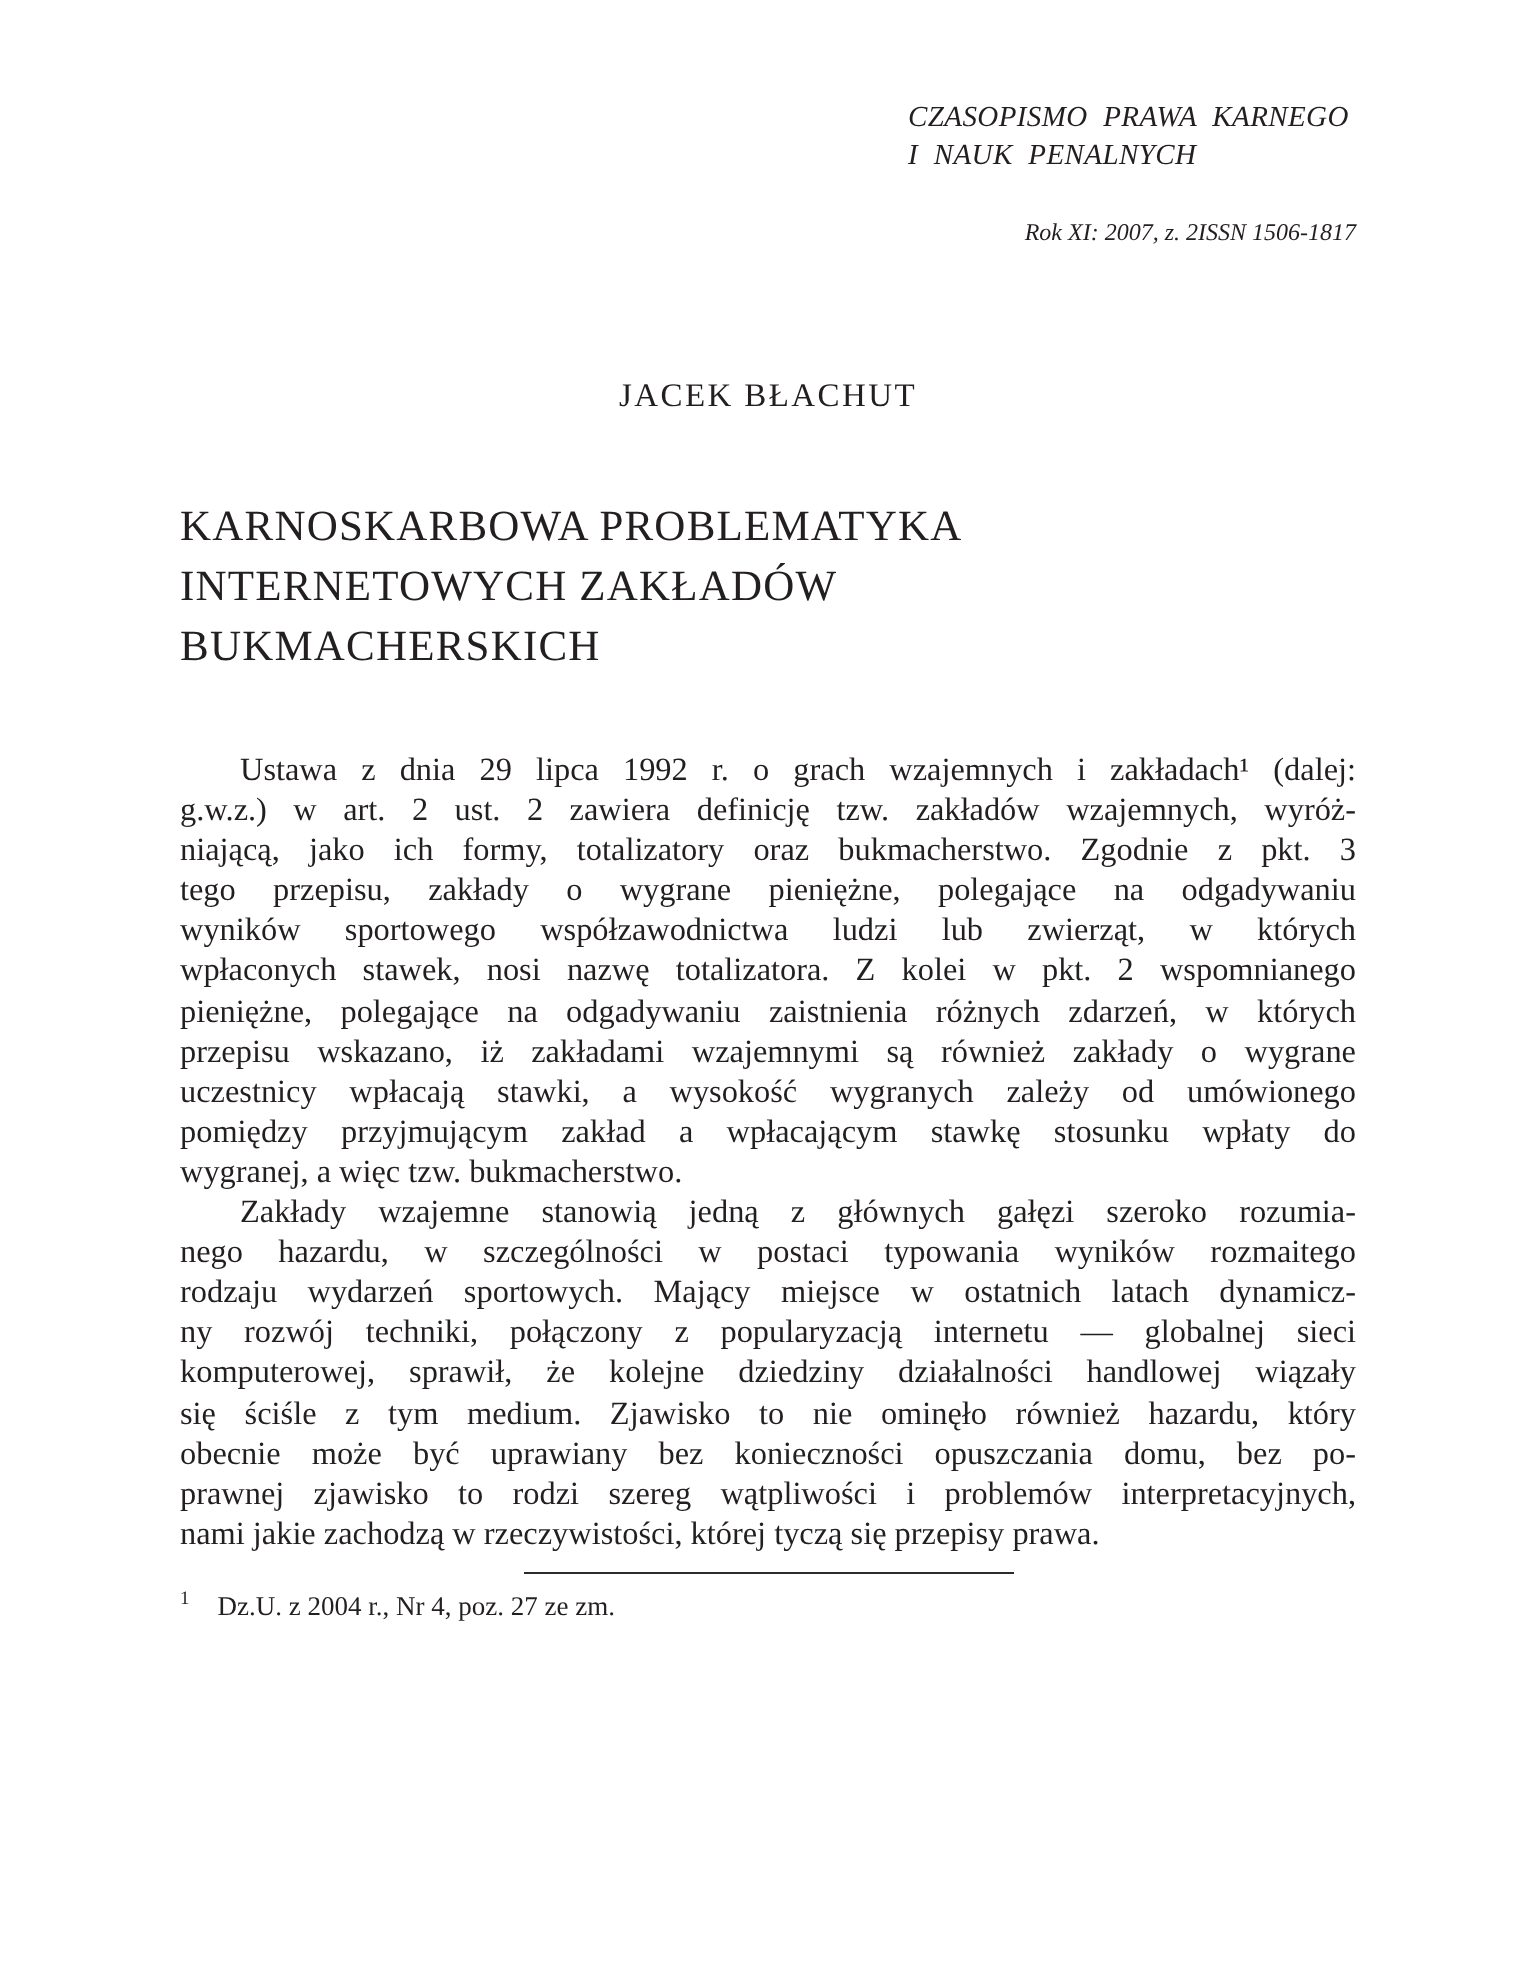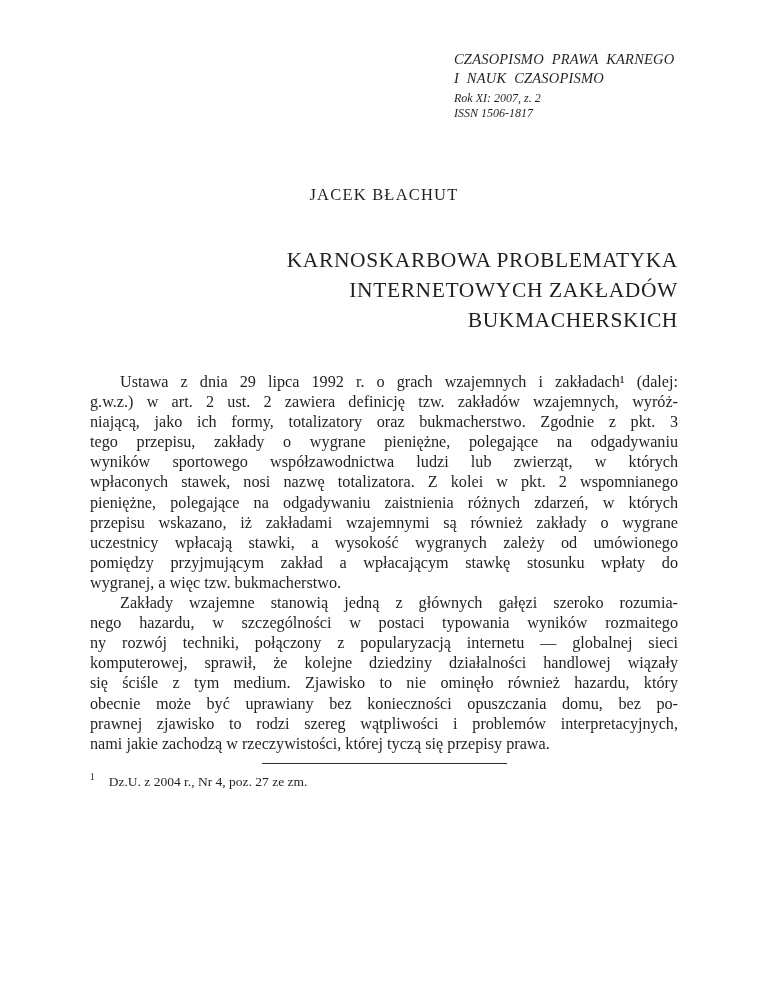--- a/index.html
+++ b/index.html
@@ -28,38 +28,37 @@
     font-style: italic;
   }
   .jh-line {
     font-size: 14.5px;
     line-height: 19px;
     letter-spacing: 0.2px;
     word-spacing: 4px;
     white-space: nowrap;
   }
   .jh-meta {
-    margin-top: 3px;
+    margin-top: 21px;
     font-size: 12px;
     display: flex;
-    justify-content: space-between;
+    justify-content: flex-end;
     white-space: nowrap;
-    flex-direction: column;
   }
   
   .author {
     margin-top: 64px;
     text-align: center;
     font-size: 16.5px;
     letter-spacing: 1.2px;
   }
   
   .title {
     margin-top: 40px;
-    text-align: right;
+    text-align: left;
     font-size: 21.5px;
     line-height: 30px;
     letter-spacing: 0.6px;
   }
   
   .article-body {
     margin-top: 37px;
     font-size: 16.2px;
     line-height: 20.1px;
   }
@@ -90,21 +89,21 @@
     margin-right: 14px;
   }
 </style>
 </head>
 <body>
 
 <div class="page">
 
   <div class="journal-header">
     <div class="jh-line">CZASOPISMO PRAWA KARNEGO</div>
-    <div class="jh-line">I NAUK CZASOPISMO</div>
+    <div class="jh-line">I NAUK PENALNYCH</div>
     <div class="jh-meta">
       <span>Rok XI: 2007, z. 2</span>
       <span>ISSN 1506-1817</span>
     </div>
   </div>
 
   <div class="author">JACEK BŁACHUT</div>
 
   <div class="title">
     <div>KARNOSKARBOWA PROBLEMATYKA</div>
@@ -119,20 +118,21 @@
       <div class="pline">tego przepisu, zakłady o wygrane pieniężne, polegające na odgadywaniu</div>
       <div class="pline">wyników sportowego współzawodnictwa ludzi lub zwierząt, w których</div>
       <div class="pline">wpłaconych stawek, nosi nazwę totalizatora. Z kolei w pkt. 2 wspomnianego</div>
       <div class="pline">pieniężne, polegające na odgadywaniu zaistnienia różnych zdarzeń, w których</div>
       <div class="pline">przepisu wskazano, iż zakładami wzajemnymi są również zakłady o wygrane</div>
       <div class="pline">uczestnicy wpłacają stawki, a wysokość wygranych zależy od umówionego</div>
       <div class="pline">pomiędzy przyjmującym zakład a wpłacającym stawkę stosunku wpłaty do</div>
       <div class="pline last">wygranej, a więc tzw. bukmacherstwo.</div>
       <div class="pline first">Zakłady wzajemne stanowią jedną z głównych gałęzi szeroko rozumia-</div>
       <div class="pline">nego hazardu, w szczególności w postaci typowania wyników rozmaitego</div>
+      <div class="pline">rodzaju wydarzeń sportowych. Mający miejsce w ostatnich latach dynamicz-</div>
       <div class="pline">ny rozwój techniki, połączony z popularyzacją internetu — globalnej sieci</div>
       <div class="pline">komputerowej, sprawił, że kolejne dziedziny działalności handlowej wiązały</div>
       <div class="pline">się ściśle z tym medium. Zjawisko to nie ominęło również hazardu, który</div>
       <div class="pline">obecnie może być uprawiany bez konieczności opuszczania domu, bez po-</div>
       <div class="pline">prawnej zjawisko to rodzi szereg wątpliwości i problemów interpretacyjnych,</div>
       <div class="pline last">nami jakie zachodzą w rzeczywistości, której tyczą się przepisy prawa.</div>
     </div>
 
   <hr class="fn-rule">
 

